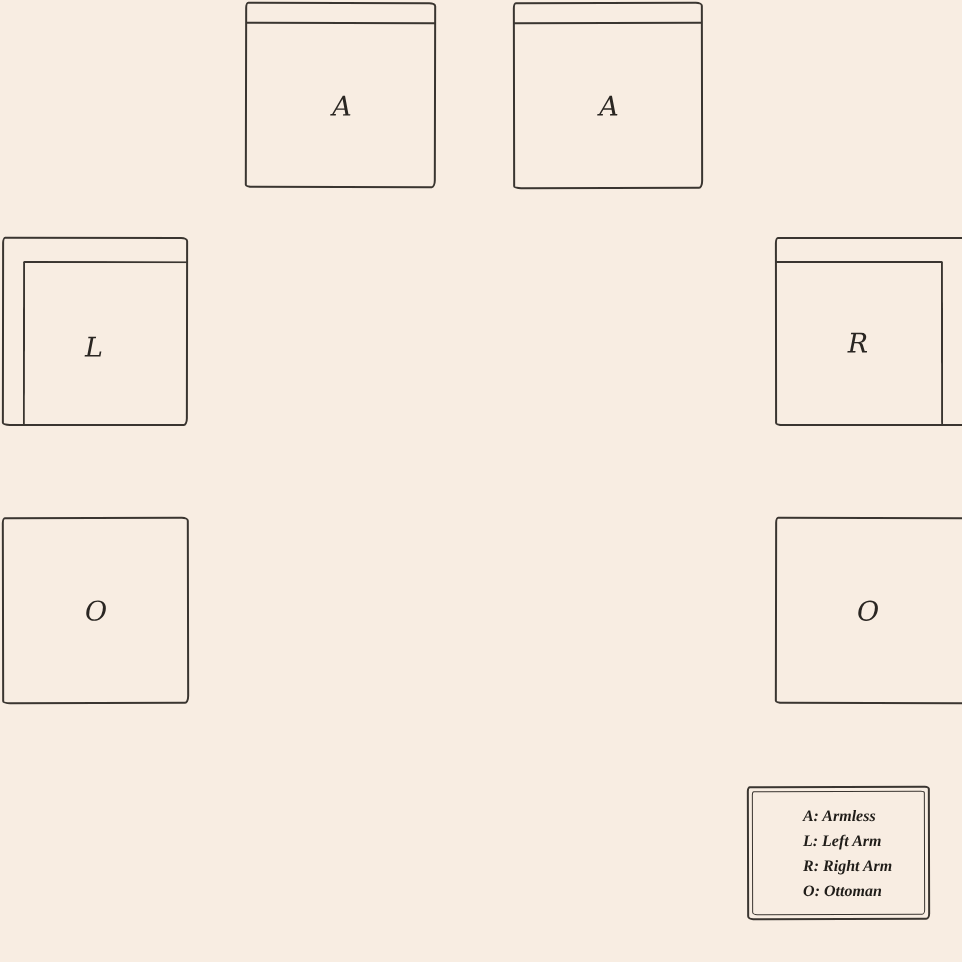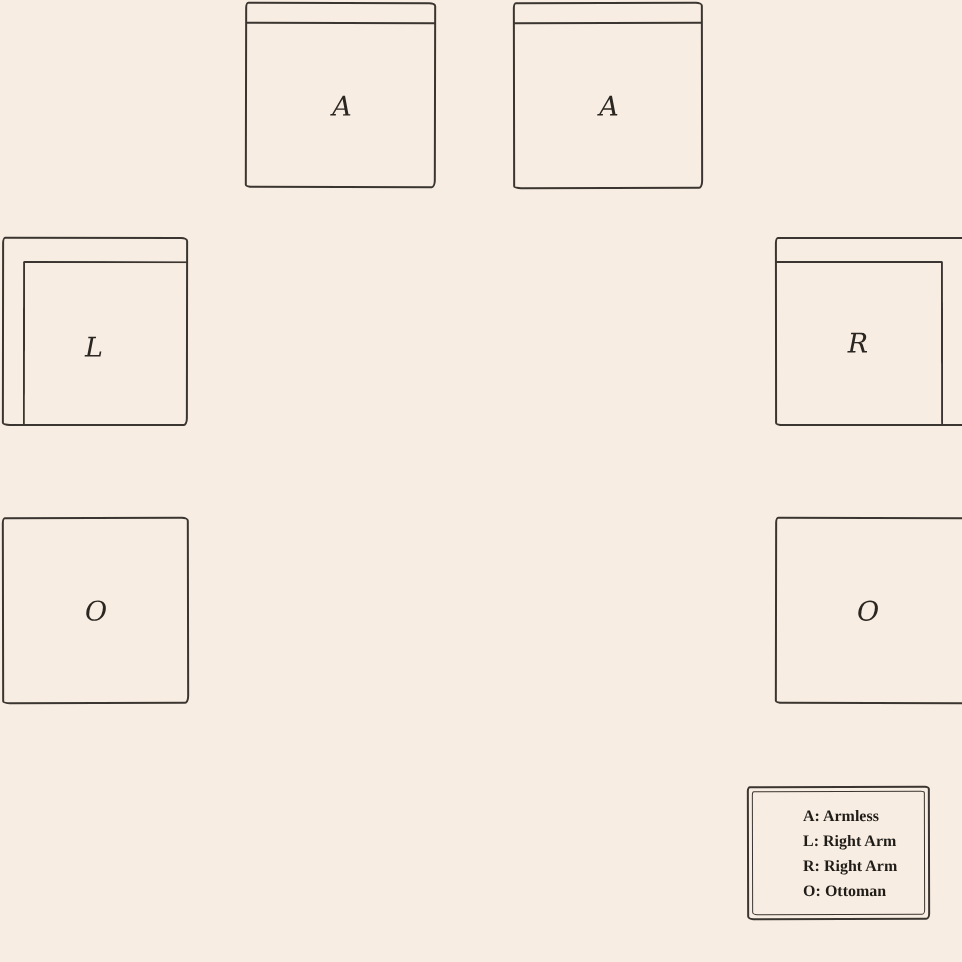--- a/index.html
+++ b/index.html
@@ -62,20 +62,21 @@
 
   
   .legend {
     position: absolute;
     left: 747px; top: 786px;
     width: 183px; height: 134px;
     box-sizing: border-box;
     border: 2px solid #3a3530;
     border-radius: 3px 5px 4px 6px / 5px 3px 6px 4px;
     transform: rotate(-0.15deg);
+    font-style: italic;
   }
   .legend-inner {
     position: absolute;
     inset: 3px;
     border: 1.5px solid #3a3530;
     border-radius: 2px 4px 3px 5px / 4px 2px 5px 3px;
     display: flex;
     flex-direction: column;
     justify-content: center;
     padding-left: 50px;
@@ -119,19 +120,19 @@
     <span class="label">O</span>
   </div>
 
   <div class="piece" id="piece-o2">
     <span class="label">O</span>
   </div>
 
   <div class="legend">
     <div class="legend-inner">
       <div class="legend-item">A: Armless</div>
-      <div class="legend-item">L: Right Arm</div>
+      <div class="legend-item">L: Left Arm</div>
       <div class="legend-item">R: Right Arm</div>
       <div class="legend-item">O: Ottoman</div>
     </div>
   </div>
 
 </div>
 
 </body></html>

